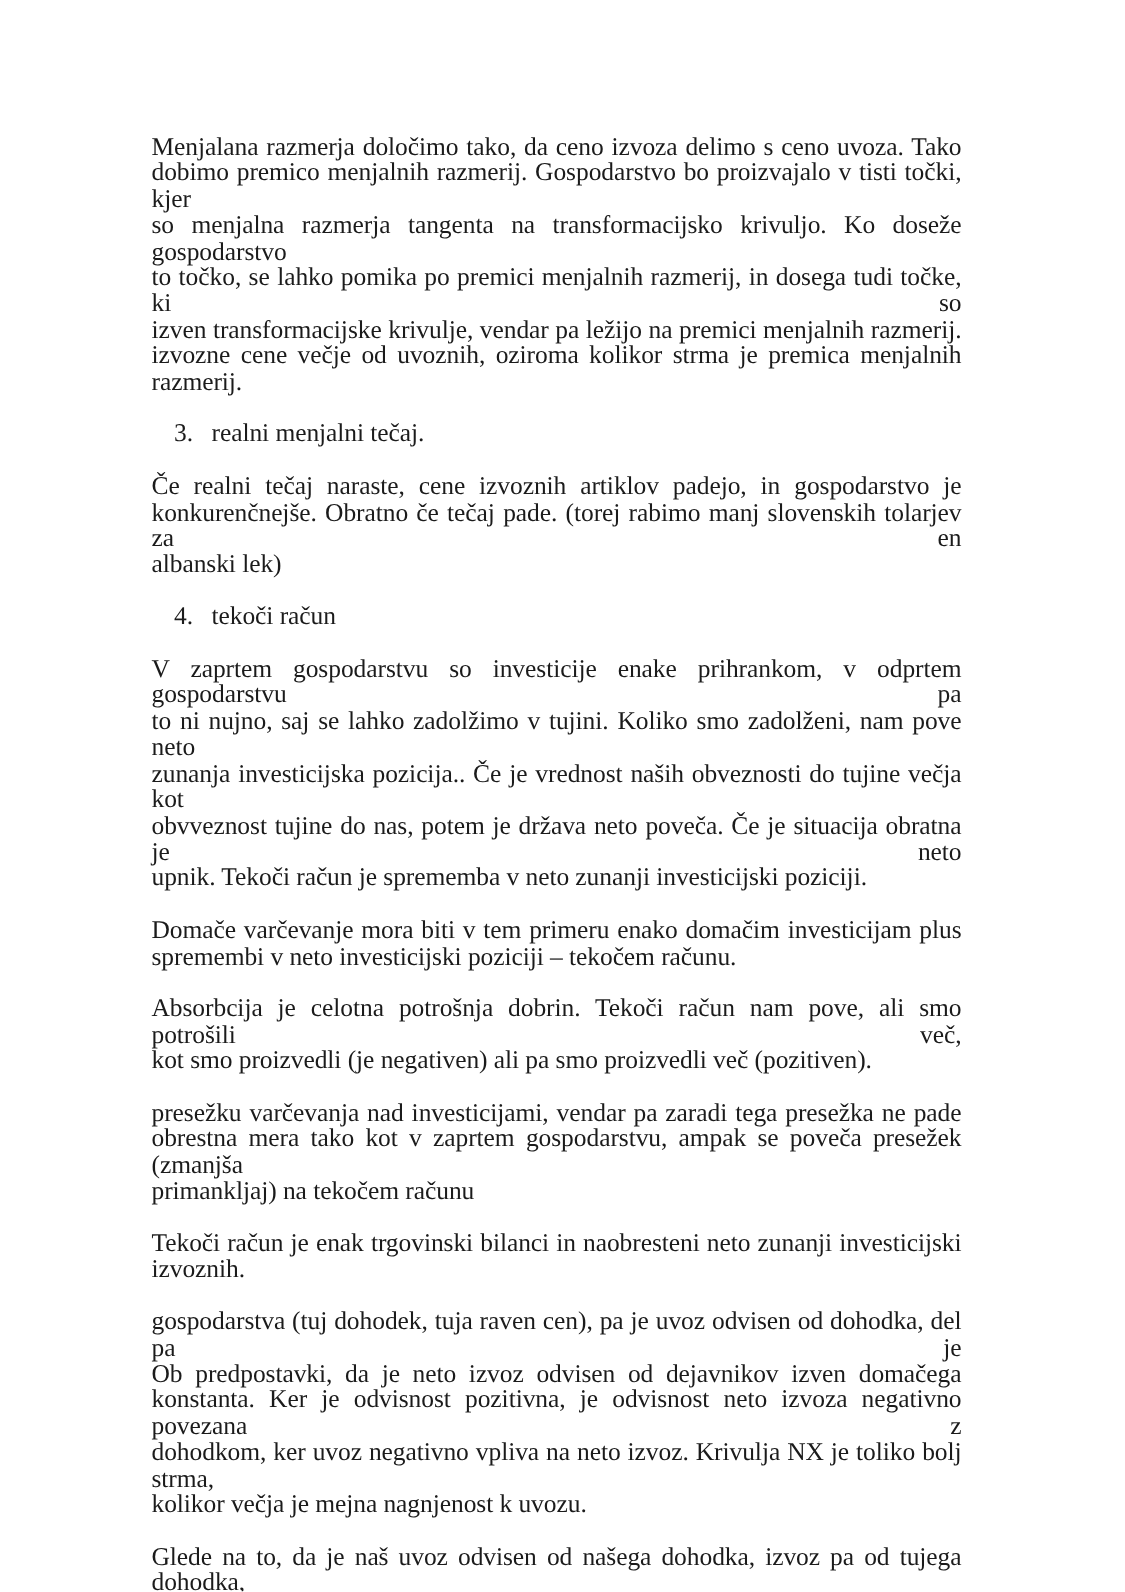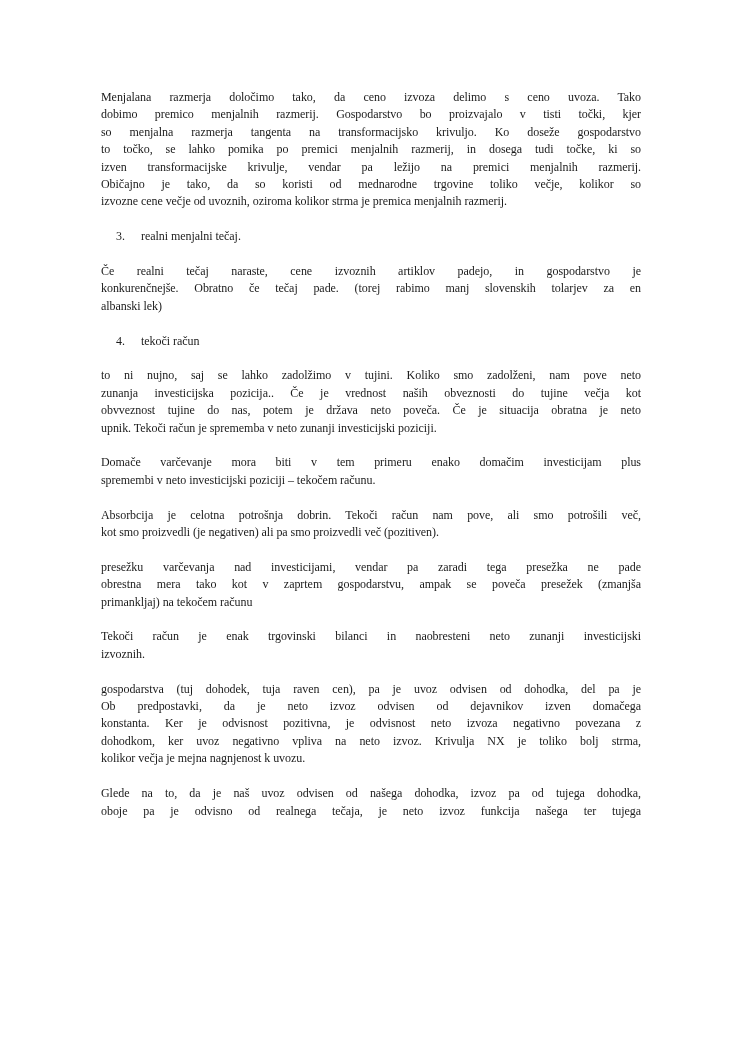--- a/index.html
+++ b/index.html
@@ -3,21 +3,21 @@
 <meta charset="utf-8">
 <style>
   html, body { margin: 0; padding: 0; background: #ffffff; }
   .page {
     position: relative;
     width: 750px;
     height: 1061px;
     background: #ffffff;
     overflow: hidden;
     font-family: "Liberation Serif", serif;
-    font-size: 12px;
+    font-size: 17px;
     line-height: 17.4px;
     color: #1b1b1b;
     letter-spacing: -0.05px;
   }
   .text-column {
     position: absolute;
     left: 101px;
     top: 89px;
     width: 540px;
   }
@@ -41,31 +41,31 @@
 <body>
 
 <div class="page">
   <div class="text-column">
       <div class="block">
         <div class="line">Menjalana razmerja določimo tako, da ceno izvoza delimo s ceno uvoza. Tako</div>
         <div class="line">dobimo premico menjalnih razmerij. Gospodarstvo bo proizvajalo v tisti točki, kjer</div>
         <div class="line">so menjalna razmerja tangenta na transformacijsko krivuljo. Ko doseže gospodarstvo</div>
         <div class="line">to točko, se lahko pomika po premici menjalnih razmerij, in dosega tudi točke, ki so</div>
         <div class="line">izven transformacijske krivulje, vendar pa ležijo na premici menjalnih razmerij.</div>
-        <div class="line">Običajno je tako, da so koristi od mednarodne trgovine toliko večje, kolikor so</div>
         <div class="line last">izvozne cene večje od uvoznih, oziroma kolikor strma je premica menjalnih razmerij.</div>
       </div>
       <div class="block list-item"><span class="num">3.</span><span>realni menjalni tečaj.</span></div>
       <div class="block">
         <div class="line">Če realni tečaj naraste, cene izvoznih artiklov padejo, in gospodarstvo je</div>
         <div class="line">konkurenčnejše. Obratno če tečaj pade. (torej rabimo manj slovenskih tolarjev za en</div>
         <div class="line last">albanski lek)</div>
       </div>
       <div class="block list-item"><span class="num">4.</span><span>tekoči račun</span></div>
       <div class="block">
+        <div class="line">V zaprtem gospodarstvu so investicije enake prihrankom, v odprtem gospodarstvu pa</div>
         <div class="line">to ni nujno, saj se lahko zadolžimo v tujini. Koliko smo zadolženi, nam pove neto</div>
         <div class="line">zunanja investicijska pozicija.. Če je vrednost naših obveznosti do tujine večja kot</div>
         <div class="line">obvveznost tujine do nas, potem je država neto poveča. Če je situacija obratna je neto</div>
         <div class="line last">upnik. Tekoči račun je sprememba v neto zunanji investicijski poziciji.</div>
       </div>
       <div class="block">
         <div class="line">Domače varčevanje mora biti v tem primeru enako domačim investicijam plus</div>
         <div class="line last">spremembi v neto investicijski poziciji – tekočem računu.</div>
       </div>
       <div class="block">

